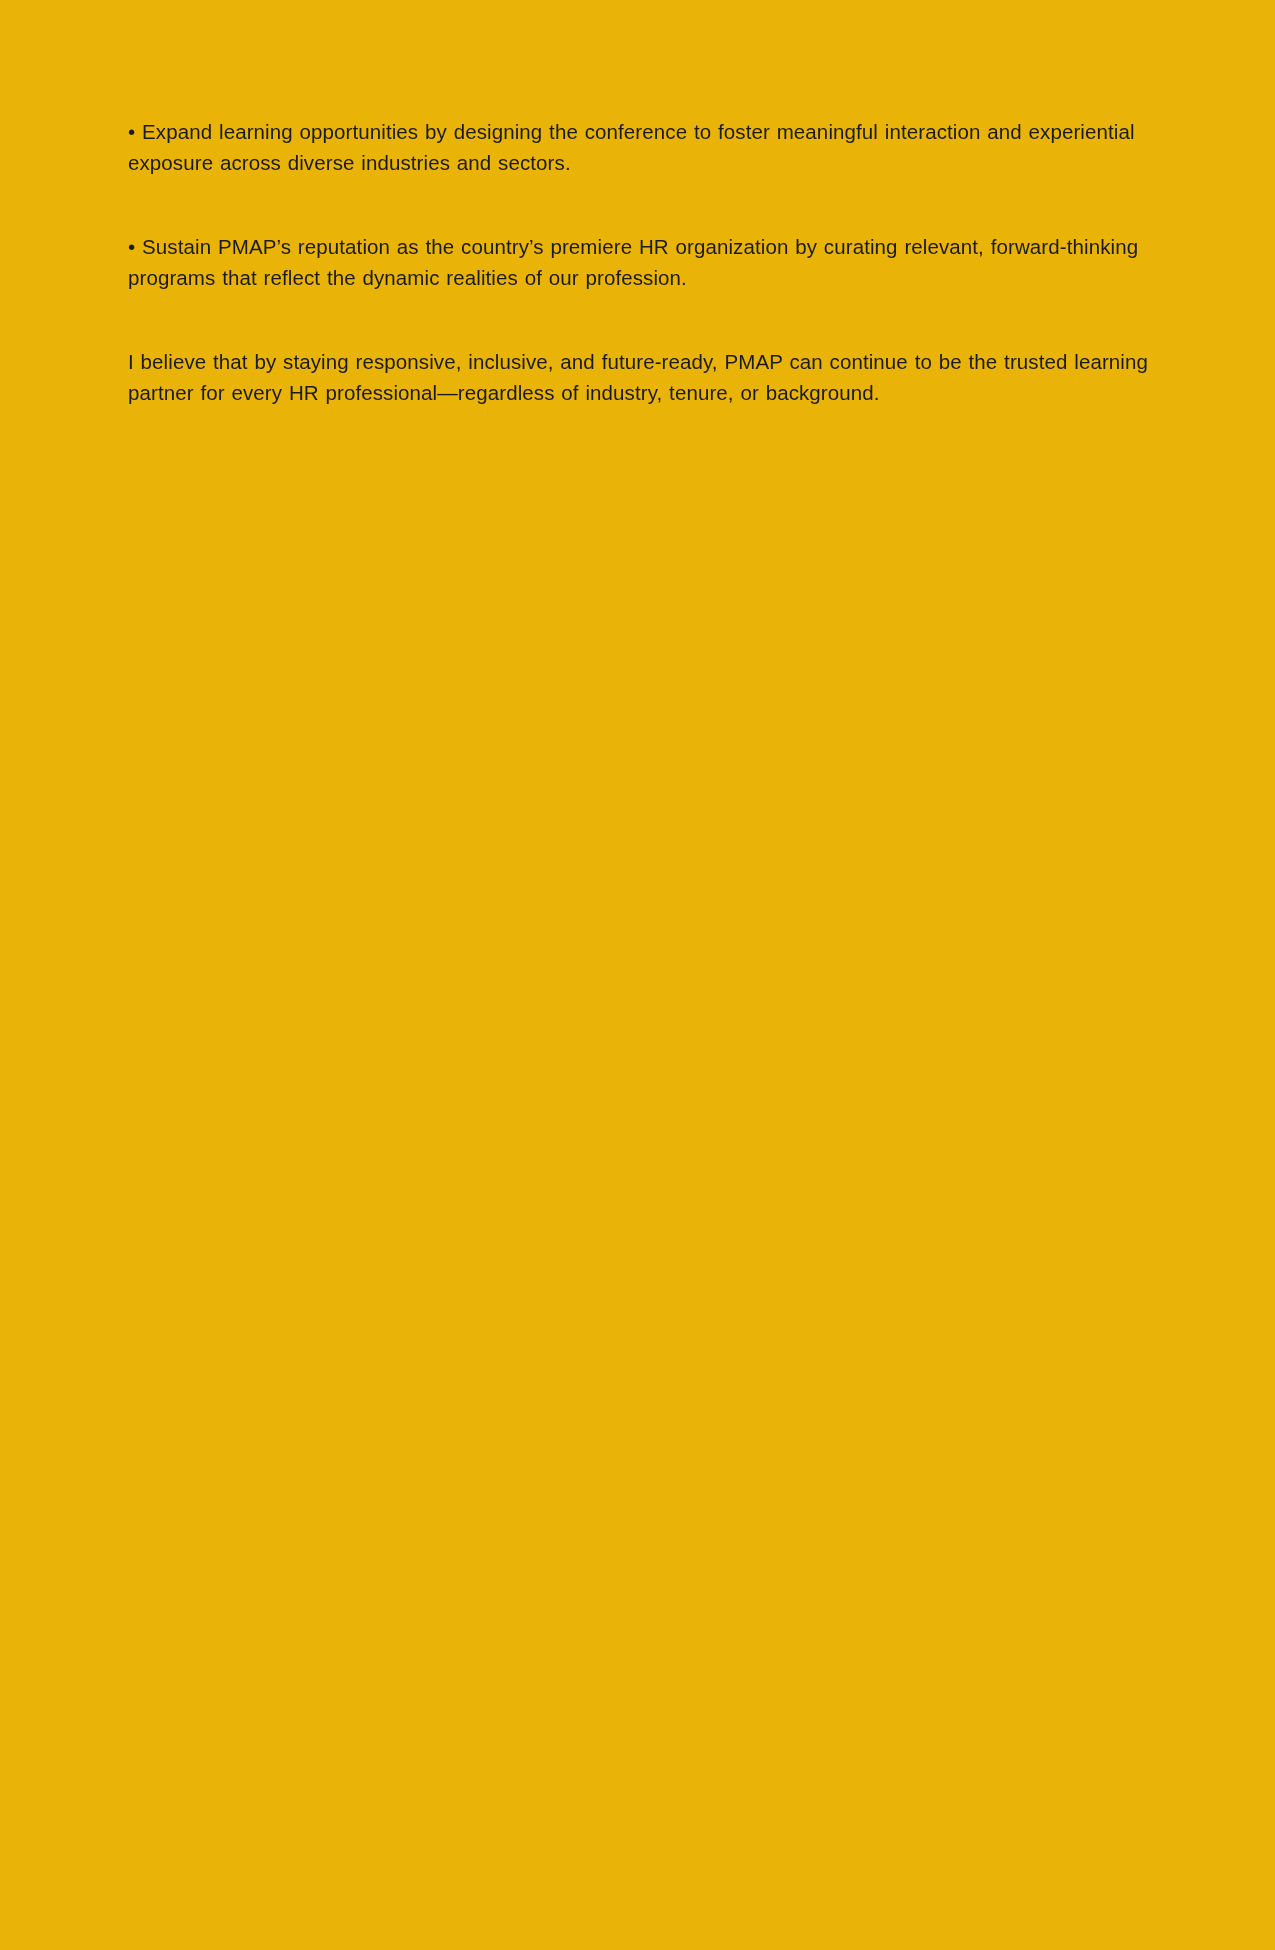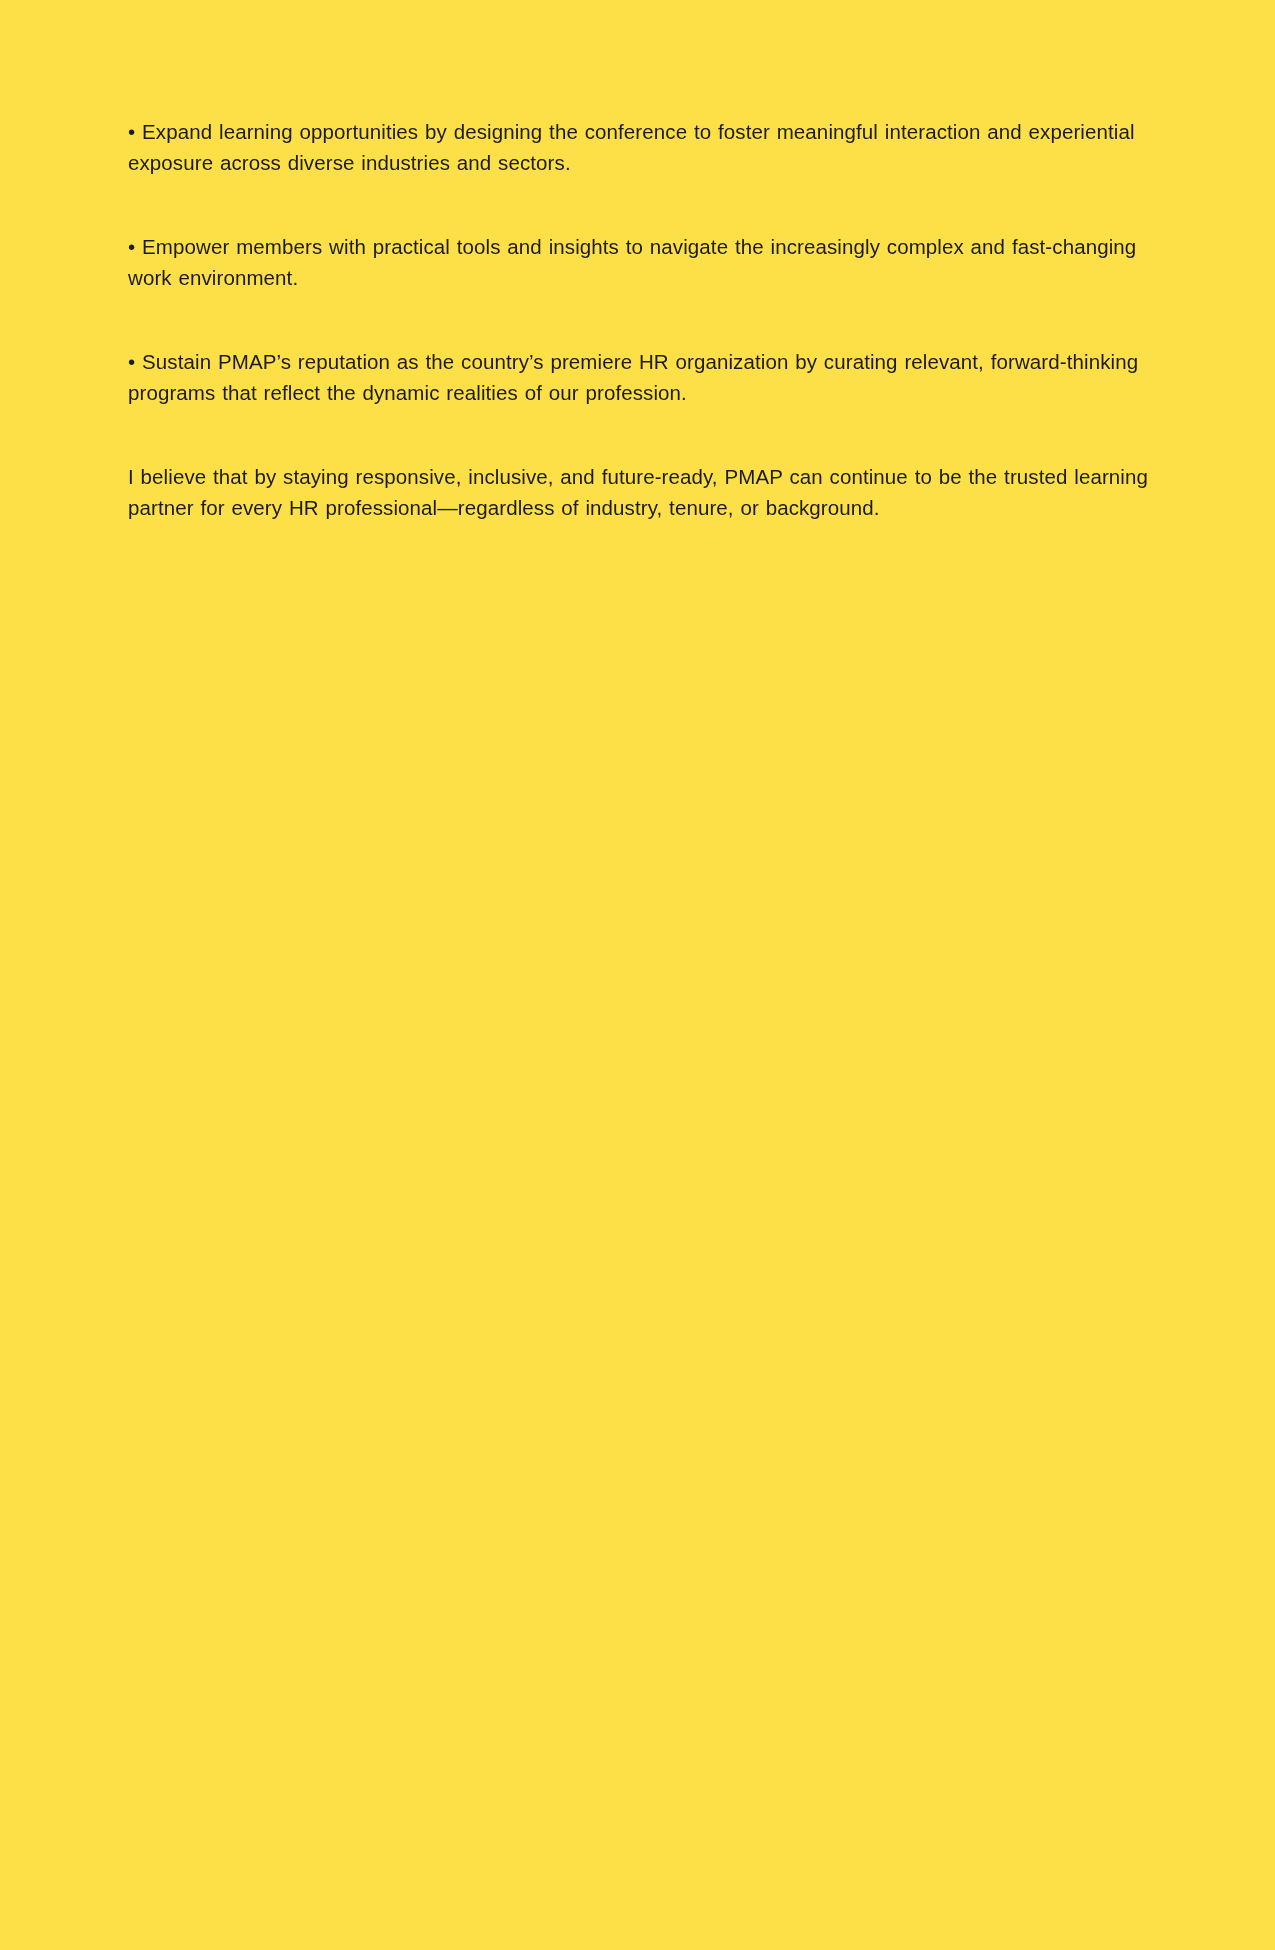--- a/index.html
+++ b/index.html
@@ -5,21 +5,21 @@
   * { margin: 0; padding: 0; box-sizing: border-box; }
   html, body {
     width: 1275px;
     background: #ffffff;
     font-family: "Liberation Sans", "DejaVu Sans", sans-serif;
   }
   .page {
     position: relative;
     width: 1275px;
     height: 1950px;
-    background: #fde047;
+    background: #eab308;
     overflow: hidden;
   }
   .content {
     position: absolute;
     top: 116px;
     left: 128px;
     width: 1022px;
     color: #1b1b1b;
   }
   .para {
@@ -31,17 +31,16 @@
     word-spacing: 1px;
   }
   .para:last-child { margin-bottom: 8px; }
 </style>
 </head>
 <body>
 
 <div class="page">
   <div class="content">
     <p class="para">• Expand learning opportunities by designing the conference to foster meaningful interaction and experiential exposure across diverse industries and sectors.</p>
-    <p class="para">• Empower members with practical tools and insights to navigate the increasingly complex and fast-changing work environment.</p>
     <p class="para">• Sustain PMAP’s reputation as the country’s premiere HR organization by curating relevant, forward-thinking programs that reflect the dynamic realities of our profession.</p>
     <p class="para">I believe that by staying responsive, inclusive, and future-ready, PMAP can continue to be the trusted learning partner for every HR professional—regardless of industry, tenure, or background.</p>
   </div>
 </div>
 
 </body></html>

